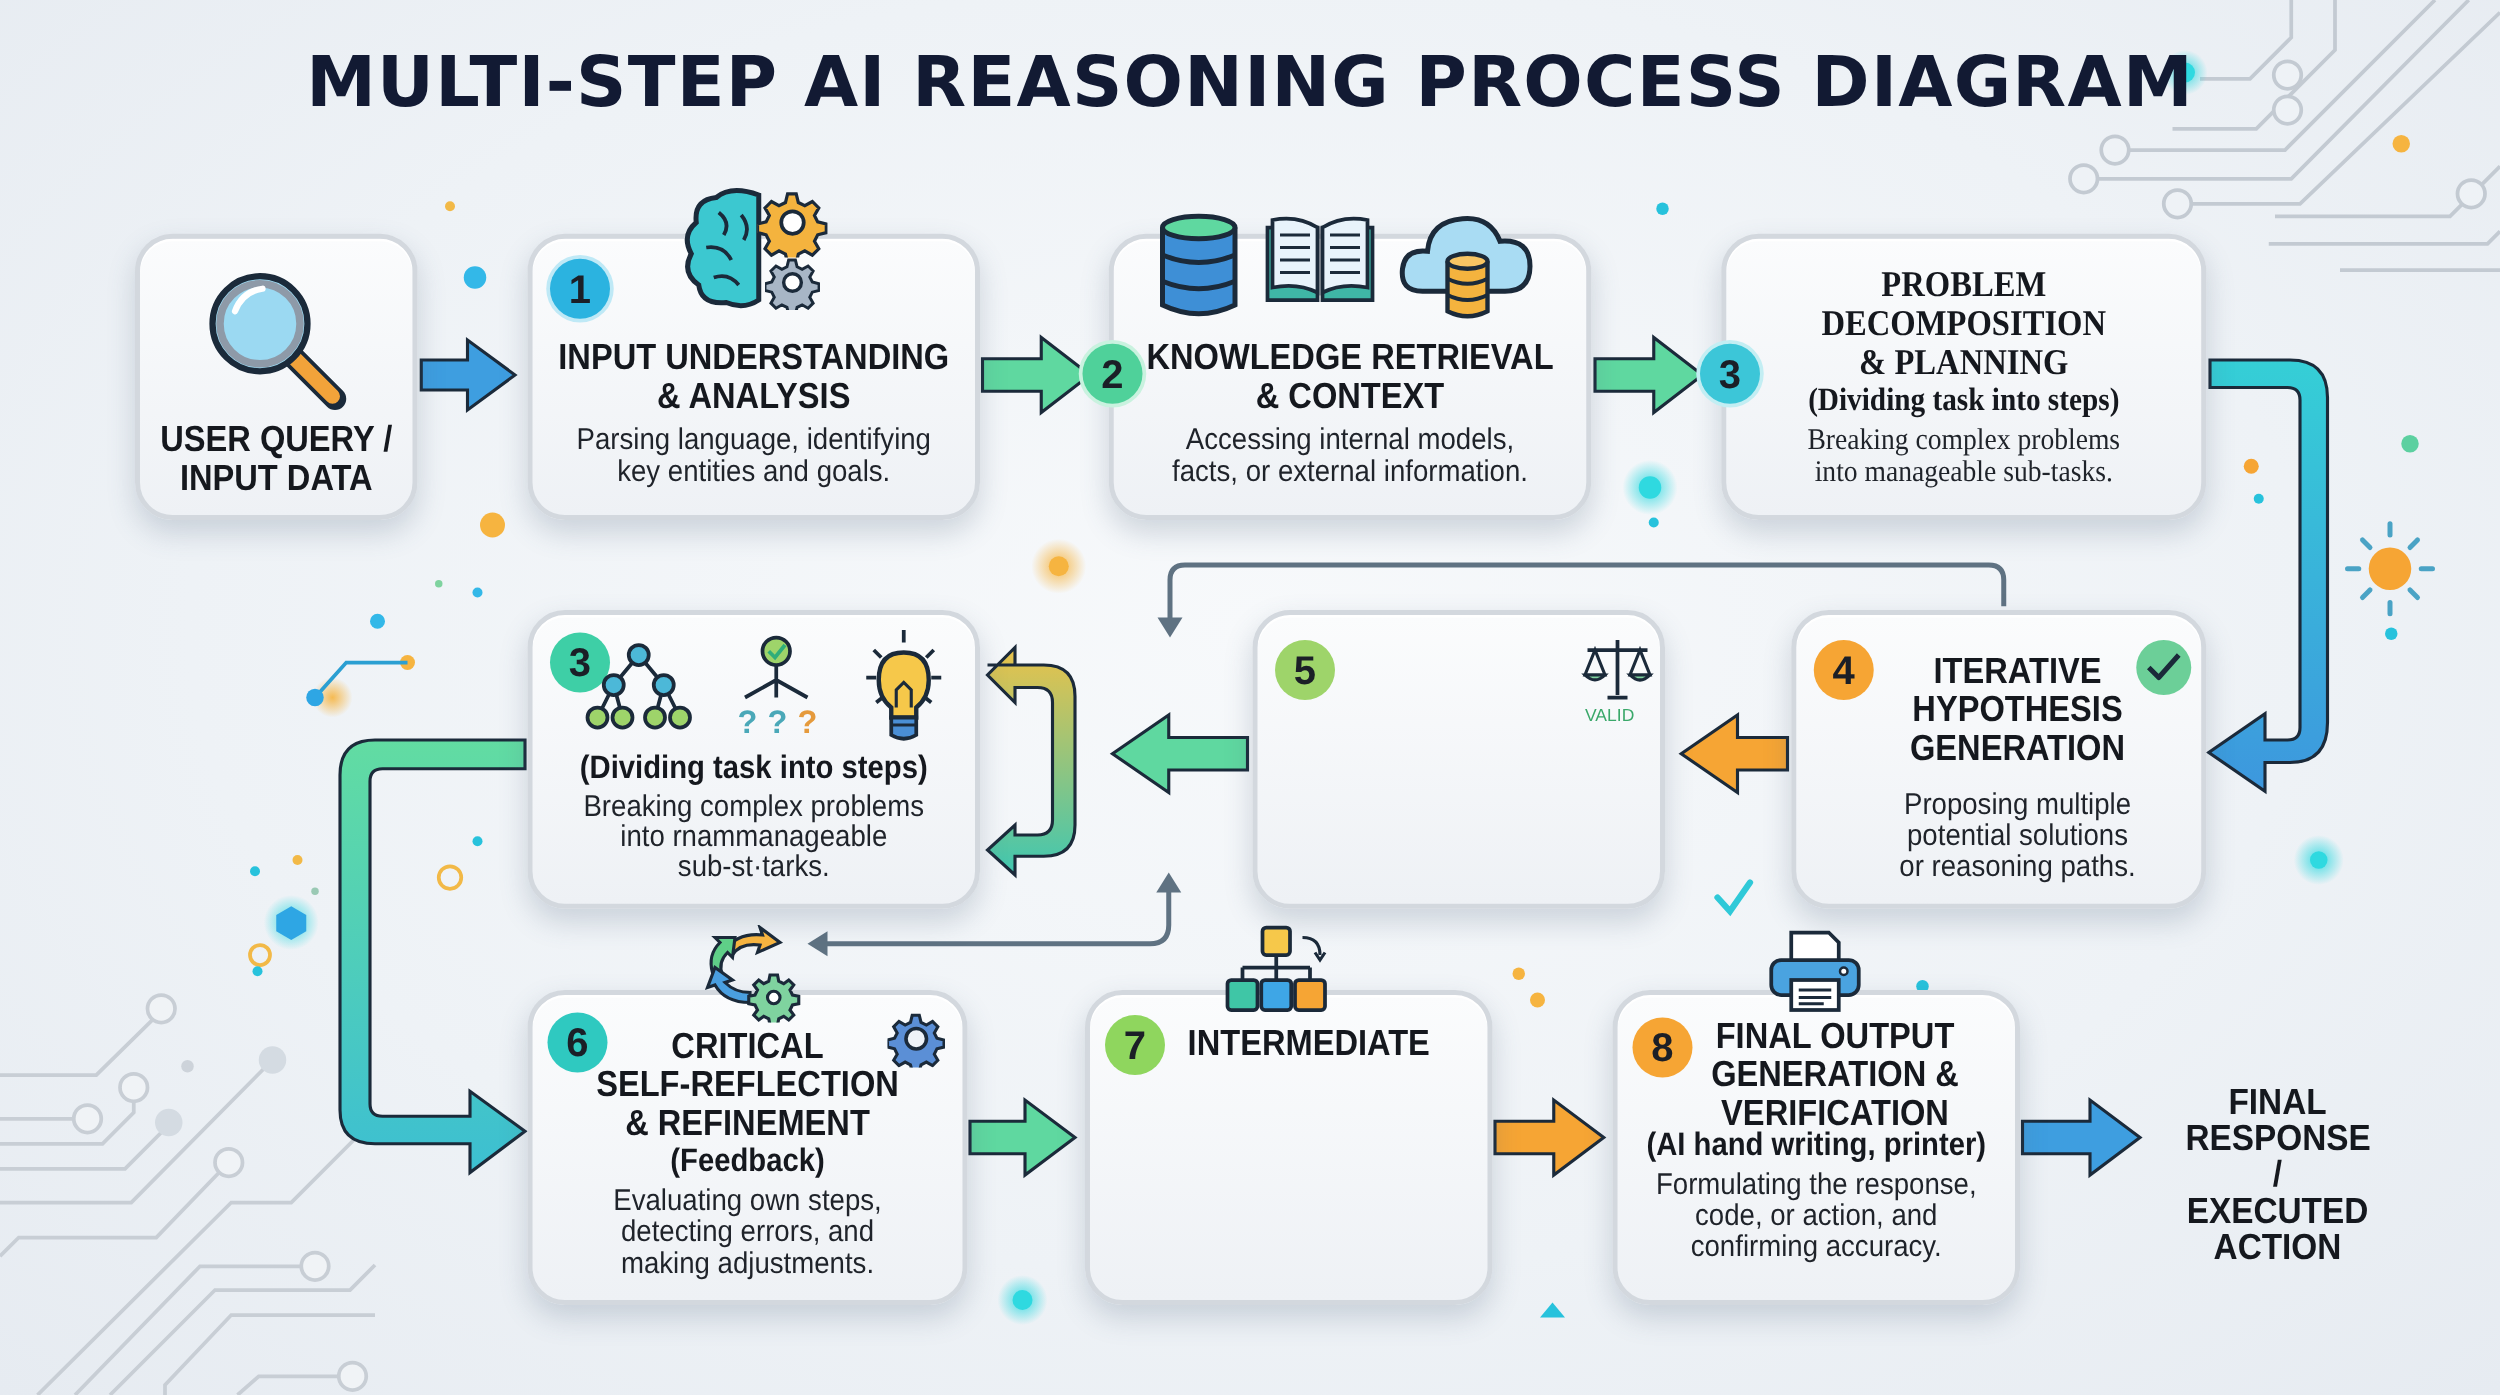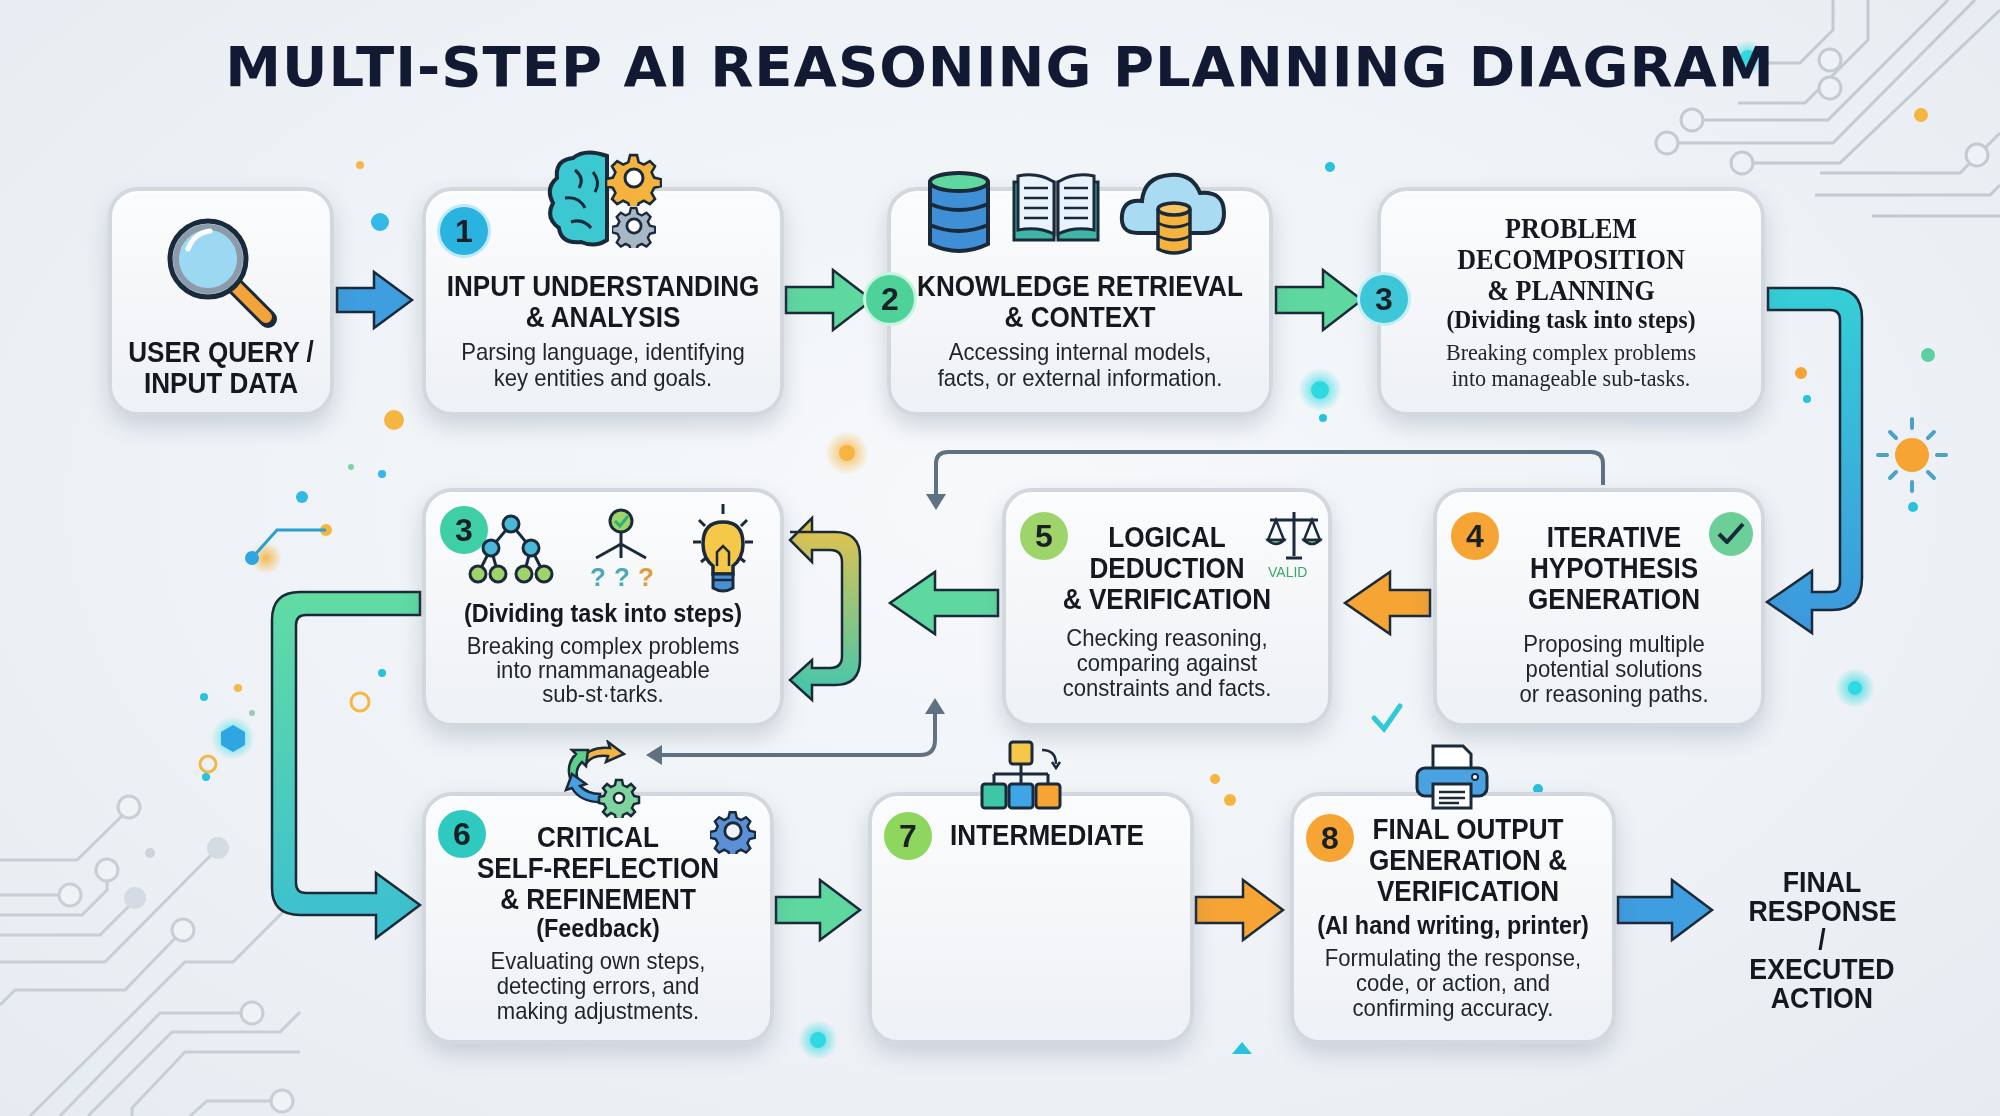--- a/index.html
+++ b/index.html
@@ -192,21 +192,21 @@
     <path d="M776 897 H820 V880 L860 910 L820 940 V923 H776 Z" fill="#5fd8a0" stroke="#1b2a3a" stroke-width="2.5"></path>
   </g>
   <g>
     <path d="M1196 897 H1243 V880 L1283 910 L1243 940 V923 H1196 Z" fill="#f6a534" stroke="#1b2a3a" stroke-width="2.5"></path>
   </g>
   <g>
     <path d="M1618 897 H1672 V880 L1712 910 L1672 940 V923 H1618 Z" fill="#3e9ee0" stroke="#1b2a3a" stroke-width="2.5"></path>
   </g>
 </svg>
 
-<div class="title">MULTI-STEP AI REASONING PLANNING DIAGRAM</div>
+<div class="title">MULTI-STEP AI REASONING PROCESS DIAGRAM</div>
 
 <div class="card" style="left:108px;top:187px;width:226px;height:229px;">
   <svg class="icon" style="left:46px;top:22px" width="130" height="120" viewBox="0 0 130 120">
     <line x1="70" y1="66" x2="110" y2="106" stroke="#1b2a3a" stroke-width="18" stroke-linecap="round"></line>
     <line x1="72" y1="68" x2="108" y2="104" stroke="#f2a33a" stroke-width="12" stroke-linecap="round"></line>
     <circle cx="50" cy="46" r="38" fill="#9bd9f2" stroke="#1b2a3a" stroke-width="5"></circle>
     <circle cx="50" cy="46" r="32" fill="none" stroke="#8e9aa8" stroke-width="6"></circle>
     <path d="M30 36 Q36 20 52 18" fill="none" stroke="#fff" stroke-width="5" stroke-linecap="round"></path>
   </svg>
   <div class="h" style="position:absolute;left:0;right:0;top:146px;">USER QUERY /</div>
@@ -315,28 +315,20 @@
       </g>
     <path d="M42 20 Q62 20 62 42 Q62 56 52 64 V72 H32 V64 Q22 56 22 42 Q22 20 42 20 Z" fill="#f6c84a" stroke="#1b2a3a" stroke-width="3.5"></path>
     <path d="M36 64 V50 L42 44 L48 50 V64" fill="none" stroke="#1b2a3a" stroke-width="2.5"></path>
     <path d="M32 72 H52 V86 Q42 92 32 86 Z" fill="#4a8fd6" stroke="#1b2a3a" stroke-width="3"></path>
     <path d="M32 78 H52" stroke="#1b2a3a" stroke-width="2.5"></path>
   </svg>
 </div>
 
 <div class="card" style="left:1002px;top:488px;width:330px;height:239px;">
   <div class="badge" style="left:14px;top:20px;background:#9ed46a;">5</div>
-  <div style="position:absolute;left:0;right:0;top:30px;">
-    <div class="h">LOGICAL</div>
-    <div class="h">DEDUCTION</div>
-    <div class="h">&amp; VERIFICATION</div>
-    <div class="d" style="margin-top:10px">Checking reasoning,</div>
-    <div class="d" style="margin-top:-1px">comparing against</div>
-    <div class="d" style="margin-top:-1px">constraints and facts.</div>
-  </div>
   <svg class="icon" style="left:258px;top:16px" width="60" height="56" viewBox="0 0 60 56">
     <path d="M30 4 V48 M6 12 H54 M22 50 H38" stroke="#1b2a3a" stroke-width="3" fill="none"></path>
     <path d="M12 12 L4 32 H20 Z M48 12 L40 32 H56 Z" fill="none" stroke="#1b2a3a" stroke-width="2.5"></path>
     <path d="M4 32 Q12 40 20 32 Z M40 32 Q48 40 56 32 Z" fill="#7fd39f" stroke="#1b2a3a" stroke-width="2.5"></path>
   </svg>
   <div style="position:absolute;left:262px;top:72px;font-size:14px;font-weight:normal;color:#3aa86a;">VALID</div>
 </div>
 
 <div class="card" style="left:1433px;top:488px;width:332px;height:239px;">
   <div class="badge" style="left:14px;top:20px;background:#f6a534;">4</div>
@@ -398,21 +390,21 @@
   <rect x="56" y="44" width="24" height="24" rx="3" fill="#f6a534" stroke="#1b2a3a" stroke-width="3"></rect>
 </svg>
 
 <div class="card" style="left:1290px;top:792px;width:326px;height:252px;">
   <div class="badge" style="left:12px;top:18px;background:#f6a534;">8</div>
   <div style="position:absolute;left:30px;right:0;top:18px;">
     <div class="h">FINAL OUTPUT</div>
     <div class="h">GENERATION &amp;</div>
     <div class="h">VERIFICATION</div>
   </div>
-  <div style="position:absolute;left:0;right:0;top:116px;">
+  <div style="position:absolute;left:0;right:0;top:106px;">
     <div class="sub">(AI hand writing, printer)</div>
     <div class="d">Formulating the response,</div>
     <div class="d" style="margin-top:-1px">code, or action, and</div>
     <div class="d" style="margin-top:-1px">confirming accuracy.</div>
   </div>
 </div>
 <svg class="icon" style="left:1413px;top:744px" width="78" height="66" viewBox="0 0 78 66">
   <path d="M20 2 H50 L58 10 V26 H20 Z" fill="#fff" stroke="#1b2a3a" stroke-width="3"></path>
   <rect x="4" y="24" width="70" height="28" rx="8" fill="#4aa3e0" stroke="#1b2a3a" stroke-width="3"></rect>
   <circle cx="62" cy="33" r="3" fill="#fff" stroke="#1b2a3a" stroke-width="2"></circle>

